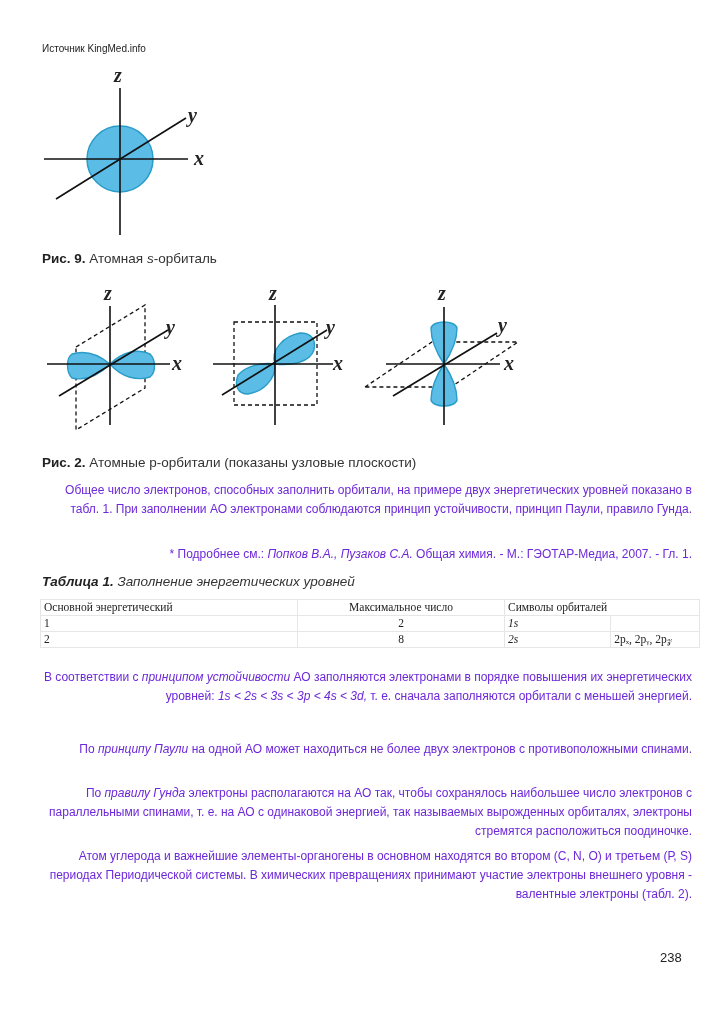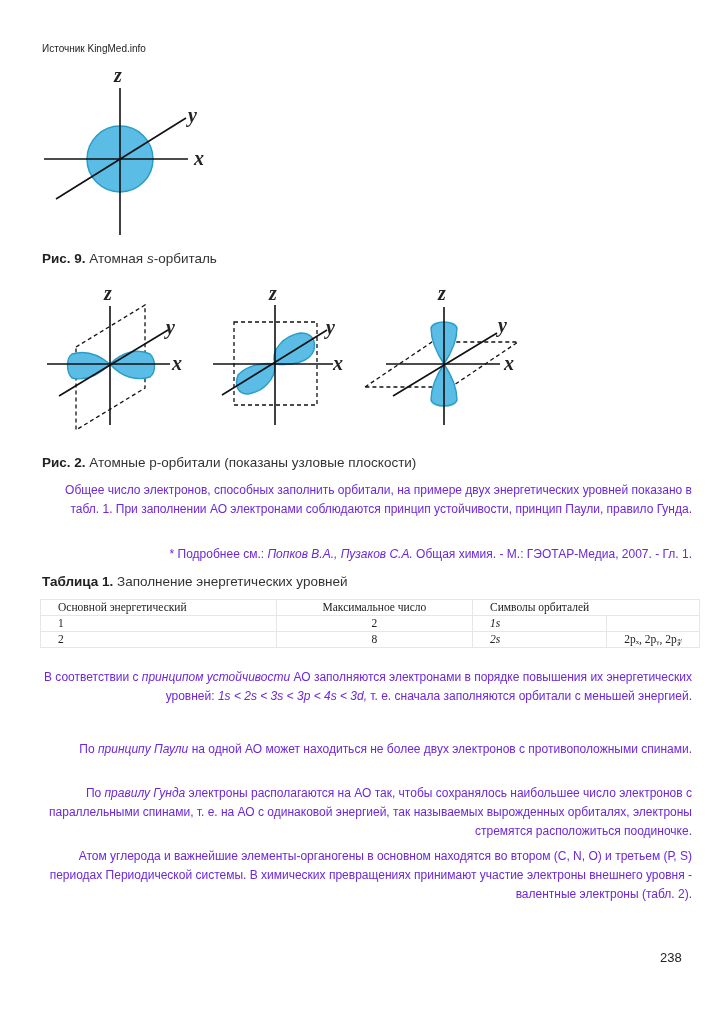--- a/index.html
+++ b/index.html
@@ -8,21 +8,21 @@
   .abs { position:absolute; }
   .src { left:42px; top:43px; font-size:10px; color:#222; }
   .cap { font-size:13.5px; color:#333; white-space:nowrap; }
   .cap b { font-weight:bold; color:#222; }
   .para { left:42px; width:650px; font-size:12px; line-height:19px; color:#6d28d9;text-align:right; }
   .para i { font-style:italic; }
   svg.fig { position:absolute; overflow:visible; }
   .axis-label { font-family:"Liberation Serif", serif; font-style:italic; font-weight:bold; font-size:20px; fill:#222; }
   table.t1 { position:absolute; left:40px; top:599px; width:660px; border-collapse:collapse;
              font-family:"Liberation Serif", serif; font-size:11.5px; color:#222; }
-  table.t1 td { border:1px solid #e6e6e6; padding:1px 17px; height:13px; line-height:13px; white-space:nowrap; }
+  table.t1 td { border:1px solid #e6e6e6; padding:1px 3px; height:13px; line-height:13px; white-space:nowrap; }
   table.t1 td.c1 { width:250px; }
   table.t1 td.c2 { width:200px;text-align:center; }
   table.t1 td.c3 { width:51px; }
   .it { font-style:italic; }
   .pagenum { left:660px; top:950px; font-size:13px; color:#222; }
 </style>
 </head>
 <body>
 
 <div class="abs src">Источник KingMed.info</div>
@@ -85,21 +85,21 @@
   <b>Рис. 2.</b>
   <span>Атомные р-орбитали (показаны узловые плоскости)</span>
 </div>
 
 <div class="abs para" style="top:481px;">Общее число электронов, способных заполнить орбитали, на примере двух энергетических уровней показано в табл. 1. При заполнении АО электронами соблюдаются принцип устойчивости, принцип Паули, правило Гунда.</div>
 
 <div class="abs para" style="top:545px;">
   <span>* Подробнее см.: </span><i>Попков В.А., Пузаков С.А.</i><span> Общая химия. - М.: ГЭОТАР-Медиа, 2007. - Гл. 1.</span>
 </div>
 
-<div class="abs cap" style="left:42px;top:574px;">
+<div class="abs cap" style="left:42px;top:574px;font-style:italic;">
   <b>Таблица 1.</b>
   <span>Заполнение энергетических уровней</span>
 </div>
 
 <table class="t1">
   <tbody>
       <tr>
     <td class="c1">Основной энергетический</td>
     <td class="c2">Максимальное число</td>
     <td class="c3" style="border-right-color:transparent;margin-left:47px;">Символы орбиталей</td>

